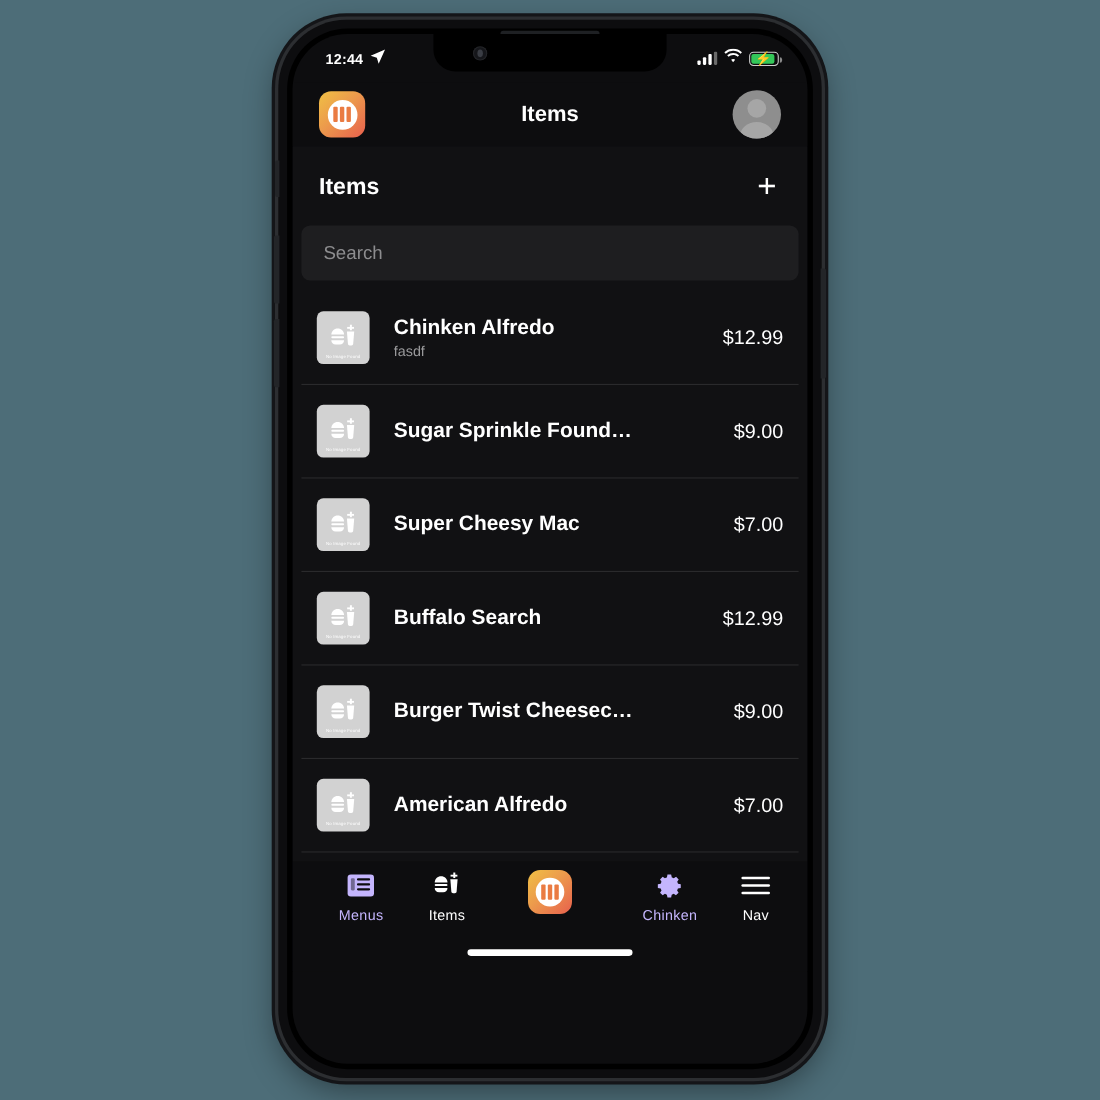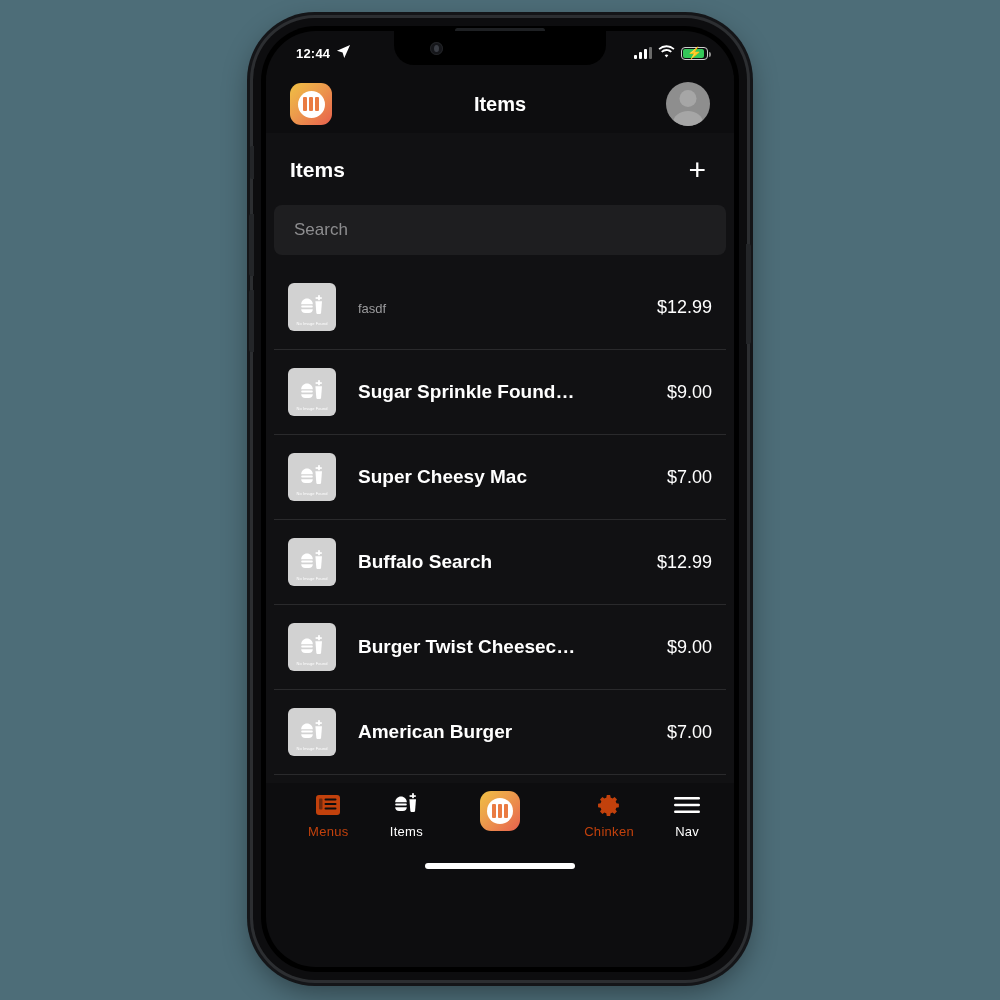--- a/index.html
+++ b/index.html
@@ -180,21 +180,21 @@
     background: #0d0d0f;
     display: flex; align-items: flex-start; justify-content: space-around;
     padding-top: 8px;
   }
   .tab-item {
     width: 84px; display: flex; flex-direction: column;
     align-items: center; gap: 5px; cursor: pointer;
   }
   .tab-label { font-size: 13px; letter-spacing: .3px; }
   .tab-icon { height: 28px; display: flex; align-items: center; justify-content: center; }
-  .tab-inactive .tab-label, .tab-inactive .tab-icon { color: #c2410c; margin-left: 31px; }
+  .tab-inactive .tab-label, .tab-inactive .tab-icon { color: #c4b5fd; margin-left: 31px; }
   .tab-active .tab-label, .tab-active .tab-icon { color: #ffffff; }
 
   #home-indicator {
     position: absolute; left: 50%; transform: translateX(-50%);
     bottom: 14px; width: 150px; height: 6px;
     background: #fff; border-radius: 3px;
   }
 </style>
 </head>
 <body>
@@ -275,20 +275,21 @@
     <path d="M2.2 10.2c0-3.1 2.6-5.6 5.8-5.6s5.8 2.5 5.8 5.6z" fill="#fff"></path>
     <rect x="2.2" y="11.6" width="11.6" height="1.8" rx=".9" fill="#fff"></rect>
     <path d="M2.2 15.3h11.6c0 2.4-1.5 3.8-4 3.8H6.2c-2.5 0-4-1.4-4-3.8z" fill="#fff"></path>
     <path d="M16.4 7.3h6.6l-.9 11.2c-.1 1-.7 1.5-1.6 1.5h-1.6c-.9 0-1.5-.5-1.6-1.5z" fill="#fff"></path>
     <rect x="19.1" y="1.2" width="1.8" height="5" fill="#fff"></rect>
     <rect x="16.6" y="3.2" width="6.2" height="1.7" fill="#fff"></rect>
   </svg>
 <div class="thumb-caption">No Image Found</div>
               </div>
               <div class="item-main">
+                <div class="item-name">Chinken Alfredo</div>
                 <div class="item-desc">fasdf</div>
               </div>
               <div class="item-price">$12.99</div>
             </div>
             <div class="item-row">
               <div class="item-thumb">
   <svg width="26" height="26" viewBox="0 0 26 26">
     <path d="M2.2 10.2c0-3.1 2.6-5.6 5.8-5.6s5.8 2.5 5.8 5.6z" fill="#fff"></path>
     <rect x="2.2" y="11.6" width="11.6" height="1.8" rx=".9" fill="#fff"></rect>
     <path d="M2.2 15.3h11.6c0 2.4-1.5 3.8-4 3.8H6.2c-2.5 0-4-1.4-4-3.8z" fill="#fff"></path>
@@ -360,21 +361,21 @@
     <path d="M2.2 10.2c0-3.1 2.6-5.6 5.8-5.6s5.8 2.5 5.8 5.6z" fill="#fff"></path>
     <rect x="2.2" y="11.6" width="11.6" height="1.8" rx=".9" fill="#fff"></rect>
     <path d="M2.2 15.3h11.6c0 2.4-1.5 3.8-4 3.8H6.2c-2.5 0-4-1.4-4-3.8z" fill="#fff"></path>
     <path d="M16.4 7.3h6.6l-.9 11.2c-.1 1-.7 1.5-1.6 1.5h-1.6c-.9 0-1.5-.5-1.6-1.5z" fill="#fff"></path>
     <rect x="19.1" y="1.2" width="1.8" height="5" fill="#fff"></rect>
     <rect x="16.6" y="3.2" width="6.2" height="1.7" fill="#fff"></rect>
   </svg>
 <div class="thumb-caption">No Image Found</div>
               </div>
               <div class="item-main">
-                <div class="item-name">American Burger</div>
+                <div class="item-name">American Alfredo</div>
               </div>
               <div class="item-price">$7.00</div>
             </div>
             <div class="item-row">
               <div class="item-thumb">
   <svg width="26" height="26" viewBox="0 0 26 26">
     <path d="M2.2 10.2c0-3.1 2.6-5.6 5.8-5.6s5.8 2.5 5.8 5.6z" fill="#fff"></path>
     <rect x="2.2" y="11.6" width="11.6" height="1.8" rx=".9" fill="#fff"></rect>
     <path d="M2.2 15.3h11.6c0 2.4-1.5 3.8-4 3.8H6.2c-2.5 0-4-1.4-4-3.8z" fill="#fff"></path>
     <path d="M16.4 7.3h6.6l-.9 11.2c-.1 1-.7 1.5-1.6 1.5h-1.6c-.9 0-1.5-.5-1.6-1.5z" fill="#fff"></path>

